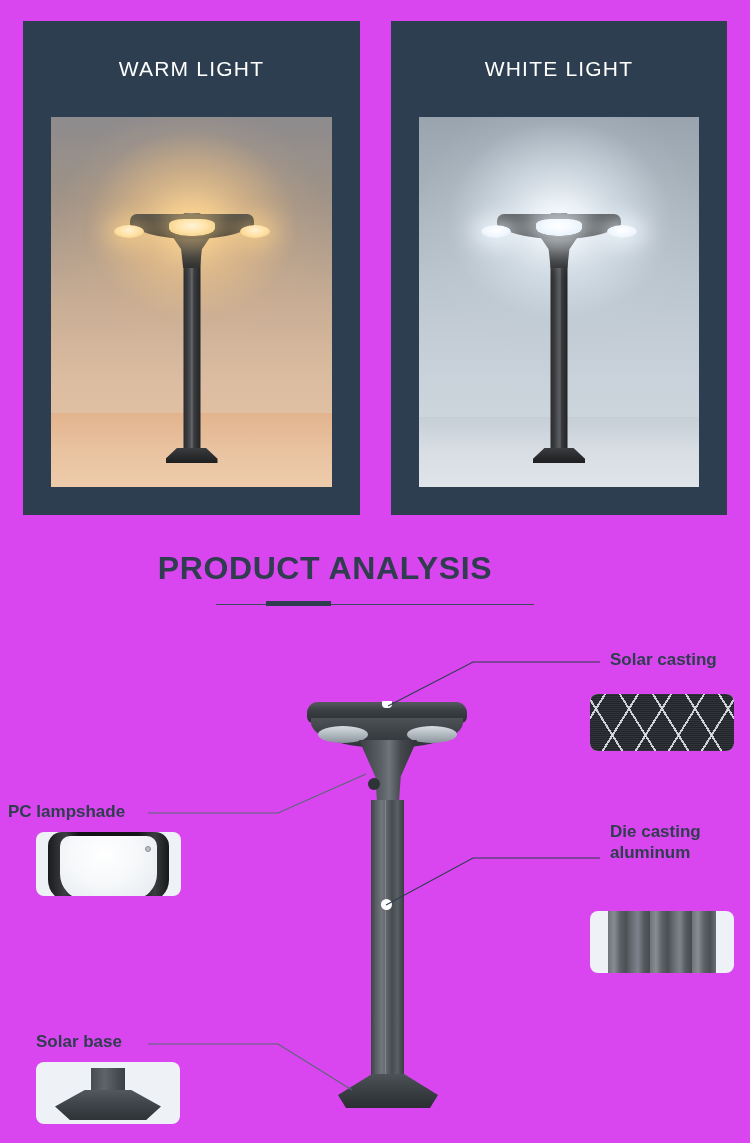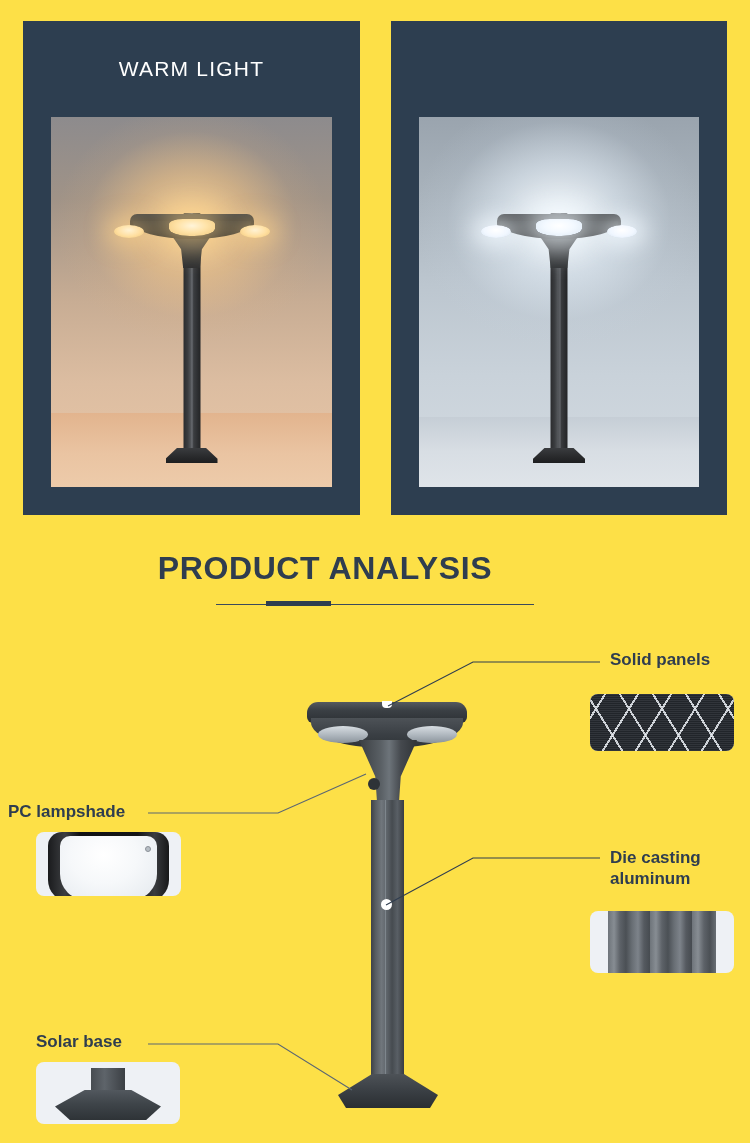--- a/index.html
+++ b/index.html
@@ -8,21 +8,21 @@
     width: 750px;
     height: 1143px;
     background: #ffffff;
     font-family: "Liberation Sans", sans-serif;
     overflow: hidden;
   }
   .page {
     position: relative;
     width: 750px;
     height: 1143px;
-    background: #fde047;
+    background: #d946ef;
   }
 
   
   .light-panel {
     position: absolute;
     background: #2d3e50;
     top: 21px;
     height: 494px;
   }
   .light-panel.left  { left: 23px;  width: 337px; }
@@ -197,21 +197,21 @@
   .callout-label {
     position: absolute;
     font-size: 17px;
     font-weight: bold;
     color: #2f3d4f;
     line-height: 1.22;
     white-space: pre-line;
   }
   .label-solar    { top: 650px; left: 610px; }
   .label-pc       { top: 802px; left: 8px;  }
-  .label-die      { top: 848px; left: 610px; }
+  .label-die      { top: 822px; left: 610px; }
   .label-base     { top: 1032px; left: 36px; }
 
   
   .thumb {
     position: absolute;
     border-radius: 8px;
     overflow: hidden;
     background: #eef1f5;
   }
 
@@ -284,20 +284,21 @@
         <div class="head-bar"></div>
         <div class="head-body"></div>
         <div class="lens side left"></div>
         <div class="lens side right"></div>
         <div class="lens center"></div>
       </div>
     </div>
   </div>
 
   <div class="light-panel right">
+    <div class="panel-title">WHITE LIGHT</div>
     <div class="photo white">
       <div class="floor"></div>
       <div class="lamp white">
         <div class="pole"></div>
         <div class="base"></div>
         <div class="neck"></div>
         <div class="head-bar"></div>
         <div class="head-body"></div>
         <div class="lens side left"></div>
         <div class="lens side right"></div>
@@ -322,21 +323,21 @@
     <div class="dl-base"></div>
   </div>
 
   <svg class="callouts" viewBox="0 0 750 1143">
     <polyline points="388,706 473,662 600,662" fill="none" stroke="#2f3d4f" stroke-width="1.1"></polyline>
     <polyline points="148,813 278,813 366,774" fill="none" stroke="#5a6673" stroke-width="1.1"></polyline>
     <polyline points="386,905 473,858 600,858" fill="none" stroke="#2f3d4f" stroke-width="1.1"></polyline>
     <polyline points="148,1044 278,1044 352,1090" fill="none" stroke="#5a6673" stroke-width="1.1"></polyline>
   </svg>
 
-  <div class="callout-label label-solar">Solid panels</div>
+  <div class="callout-label label-solar">Solar casting</div>
   <div class="callout-label label-pc">PC lampshade</div>
   <div class="callout-label label-die">Die casting
 aluminum</div>
   <div class="callout-label label-base">Solar base</div>
 
   <div class="thumb thumb-solar">
     <div class="cell"></div>
     <div class="grid"></div>
     <div class="tex"></div>
   </div>

